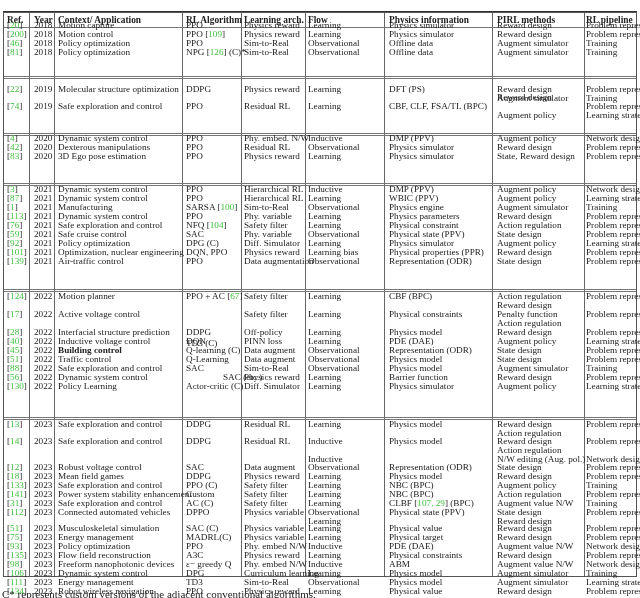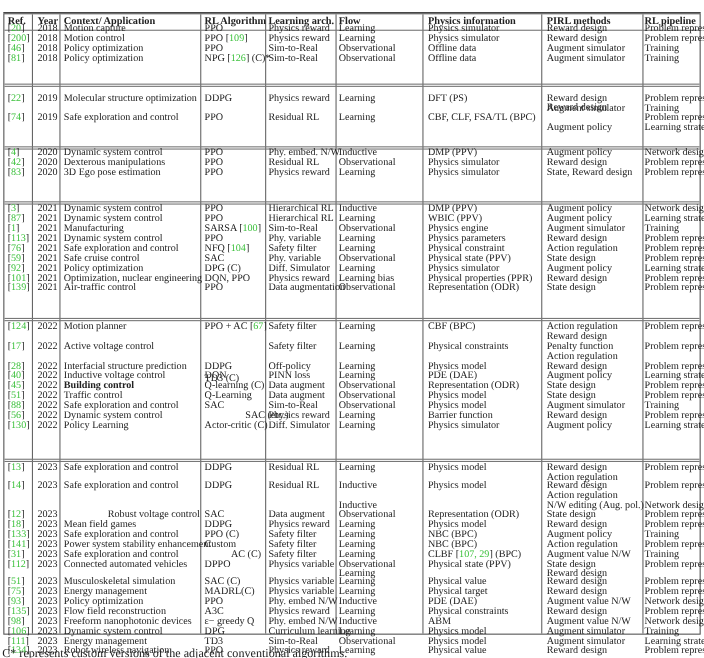--- a/index.html
+++ b/index.html
@@ -311,21 +311,21 @@
     <div class="cell" style="left: 304px; top: 424px;">Inductive</div>
     <div class="cell" style="left: 385px; top: 424px;">Physics model</div>
     <div class="cell" style="left: 493px; top: 424px;">Reward design</div>
     <div class="cell" style="left: 493px; top: 433px;">Action regulation</div>
     <div class="cell" style="left: 582px; top: 424px;">Problem representation</div>
     <div class="cell" style="left: 304px; top: 442px;">Inductive</div>
     <div class="cell" style="left: 493px; top: 442px;">N/W editing (Aug. pol.)</div>
     <div class="cell" style="left: 582px; top: 442px;">Network design</div>
     <div class="cell ref" style="left: 3px; top: 450px;">[<span class="n">12</span>]</div>
     <div class="cell" style="left: 30px; top: 450px;">2023</div>
-    <div class="cell" style="left: 54px; top: 450px; margin-left: 40px;">Robust voltage control</div>
+    <div class="cell" style="left: 54px; top: 450px;">Robust voltage control</div>
     <div class="cell" style="left: 182px; top: 450px;">SAC</div>
     <div class="cell" style="left: 240px; top: 450px;">Data augment</div>
     <div class="cell" style="left: 304px; top: 450px;">Observational</div>
     <div class="cell" style="left: 385px; top: 450px;">Representation (ODR)</div>
     <div class="cell" style="left: 493px; top: 450px;">State design</div>
     <div class="cell" style="left: 582px; top: 450px;">Problem representation</div>
     <div class="cell ref" style="left: 3px; top: 459px;">[<span class="n">18</span>]</div>
     <div class="cell" style="left: 30px; top: 459px;">2023</div>
     <div class="cell" style="left: 54px; top: 459px;">Mean field games</div>
     <div class="cell" style="left: 182px; top: 459px;">DDPG</div>
@@ -348,21 +348,21 @@
     <div class="cell" style="left: 54px; top: 477px;">Power system stability enhancement</div>
     <div class="cell" style="left: 182px; top: 477px;">Custom</div>
     <div class="cell" style="left: 240px; top: 477px;">Safety filter</div>
     <div class="cell" style="left: 304px; top: 477px;">Learning</div>
     <div class="cell" style="left: 385px; top: 477px;">NBC (BPC)</div>
     <div class="cell" style="left: 493px; top: 477px;">Action regulation</div>
     <div class="cell" style="left: 582px; top: 477px;">Problem representation</div>
     <div class="cell ref" style="left: 3px; top: 486px;">[<span class="n">31</span>]</div>
     <div class="cell" style="left: 30px; top: 486px;">2023</div>
     <div class="cell" style="left: 54px; top: 486px;">Safe exploration and control</div>
-    <div class="cell" style="left: 182px; top: 486px; margin-left: 24px;">AC (C)</div>
+    <div class="cell" style="left: 182px; top: 486px;">AC (C)</div>
     <div class="cell" style="left: 240px; top: 486px;">Safety filter</div>
     <div class="cell" style="left: 304px; top: 486px;">Learning</div>
     <div class="cell" style="left: 385px; top: 486px;">CLBF [<span class="cite">107, 29</span>] (BPC)</div>
     <div class="cell" style="left: 493px; top: 486px;">Augment value N/W</div>
     <div class="cell" style="left: 582px; top: 486px;">Training</div>
     <div class="cell ref" style="left: 3px; top: 495px;">[<span class="n">112</span>]</div>
     <div class="cell" style="left: 30px; top: 495px;">2023</div>
     <div class="cell" style="left: 54px; top: 495px;">Connected automated vehicles</div>
     <div class="cell" style="left: 182px; top: 495px;">DPPO</div>
     <div class="cell" style="left: 240px; top: 495px;">Physics variable</div>

